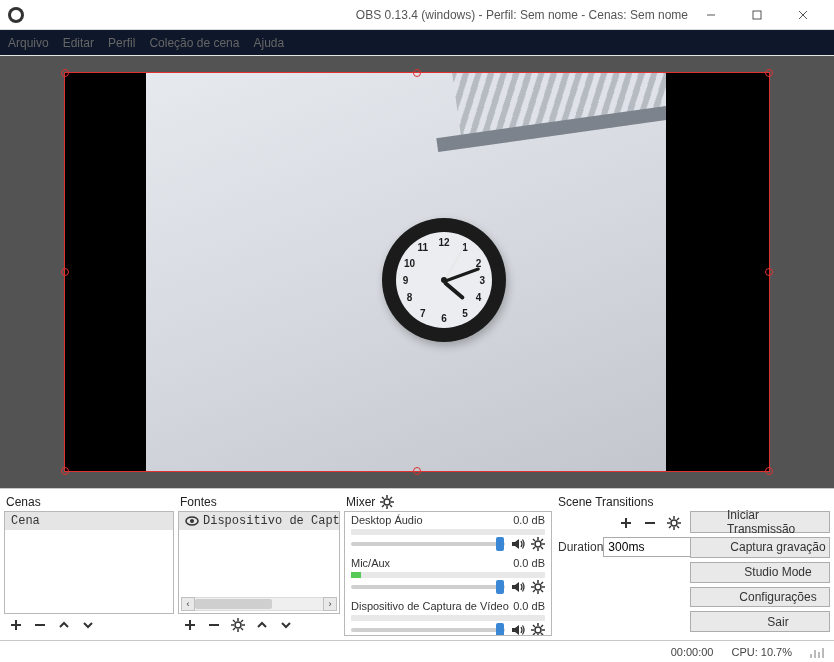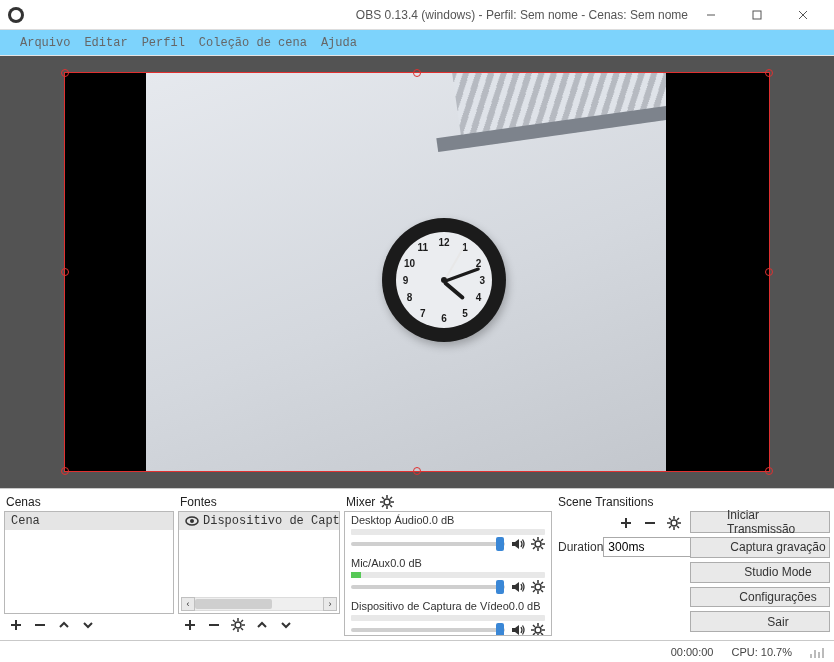--- a/index.html
+++ b/index.html
@@ -8,21 +8,21 @@
 
 .titlebar { height: 30px; background: #fff; display: flex; align-items: center; padding: 0 8px; border-bottom: 1px solid #ddd; }
 .titlebar .app-icon { width: 16px; height: 16px; border-radius: 50%; background: #333; margin-right: 8px; position: relative; }
 .titlebar .app-icon::after { content:""; position:absolute; inset:3px; border-radius:50%; background:#fff; }
 .titlebar .title-text { flex: 1; color: #555; font-size: 12px; text-align: right; }
 .titlebar .win-btns { display: flex; gap: 0; }
 .titlebar .win-btn { width: 46px; height: 30px; display: flex; align-items: center; justify-content: center; color: #555; font-size: 12px; }
 .titlebar .win-btn svg { width: 10px; height: 10px; }
 
 
-.menubar { height: 26px; background: #7dd3fc; display: flex; align-items: center; padding: 0 20px; gap: 14px; color: #666; border-bottom: 1px solid #e5e5e5; font-family: Liberation Mono, monospace; }
+.menubar { height: 26px; background: #0f172a; display: flex; align-items: center; padding: 0 8px; gap: 14px; color: #666; border-bottom: 1px solid #e5e5e5; }
 .menubar span { cursor: default; }
 
 
 .preview-area { flex: 1; background: #535353; display: flex; align-items: center; justify-content: center; position: relative; padding: 10px; }
 .preview-canvas { width: 706px; height: 400px; background: #000; position: relative; }
 .preview-source { position: absolute; left: 82px; top: 0; width: 520px; height: 400px; background: #d8dbe0; overflow: hidden; }
 .selection-outline { position: absolute; inset: 0; border: 1px solid #e03030; pointer-events: none; }
 .sel-handle { position: absolute; width: 8px; height: 8px; border: 1px solid #e03030; border-radius: 50%; background: transparent; }
 .sel-handle.tl { top: -4px; left: -4px; }
 .sel-handle.tr { top: -4px; right: -4px; }
@@ -59,21 +59,21 @@
 
 .scenes { width: 170px; }
 .sources { width: 162px; }
 .mixer-panel { flex: 1; }
 .transitions { width: 130px; }
 .controls { width: 140px; }
 
 
 .mixer-list { flex:1; border:1px solid #b8b8b8; background:#fff; overflow: hidden; display:flex; flex-direction:column; }
 .mixer-row { padding: 2px 6px 0 6px; }
-.mixer-row .mx-head { display:flex; font-size:11px; }
+.mixer-row .mx-head { display:flex; justify-content:space-between; font-size:11px; }
 .mixer-track { height:6px; background:#e8e8e8; margin: 3px 0 0 0; position:relative; border-radius:1px;}
 .mixer-level { position:absolute; left:0; top:0; bottom:0; width:6%; background:#57c957; }
 .mixer-ctrl { display:flex; align-items:center; gap:6px; margin: 2px 0 4px 0; }
 .mixer-slider { flex:1; height:4px; background:#cfcfcf; position:relative; border-radius:2px;}
 .mixer-slider .knob { position:absolute; top:-5px; width:8px; height:14px; background:#3a87d6; border-radius:2px; }
 .speaker-icon { width:14px; height:14px; }
 
 
 .trans-select { width:100%; height:20px; border:1px solid #aaa; background:#eee; font-size:12px; padding:0 4px;}
 .trans-toolbar { display:flex; justify-content:flex-end; gap:8px; padding: 4px 2px;}

